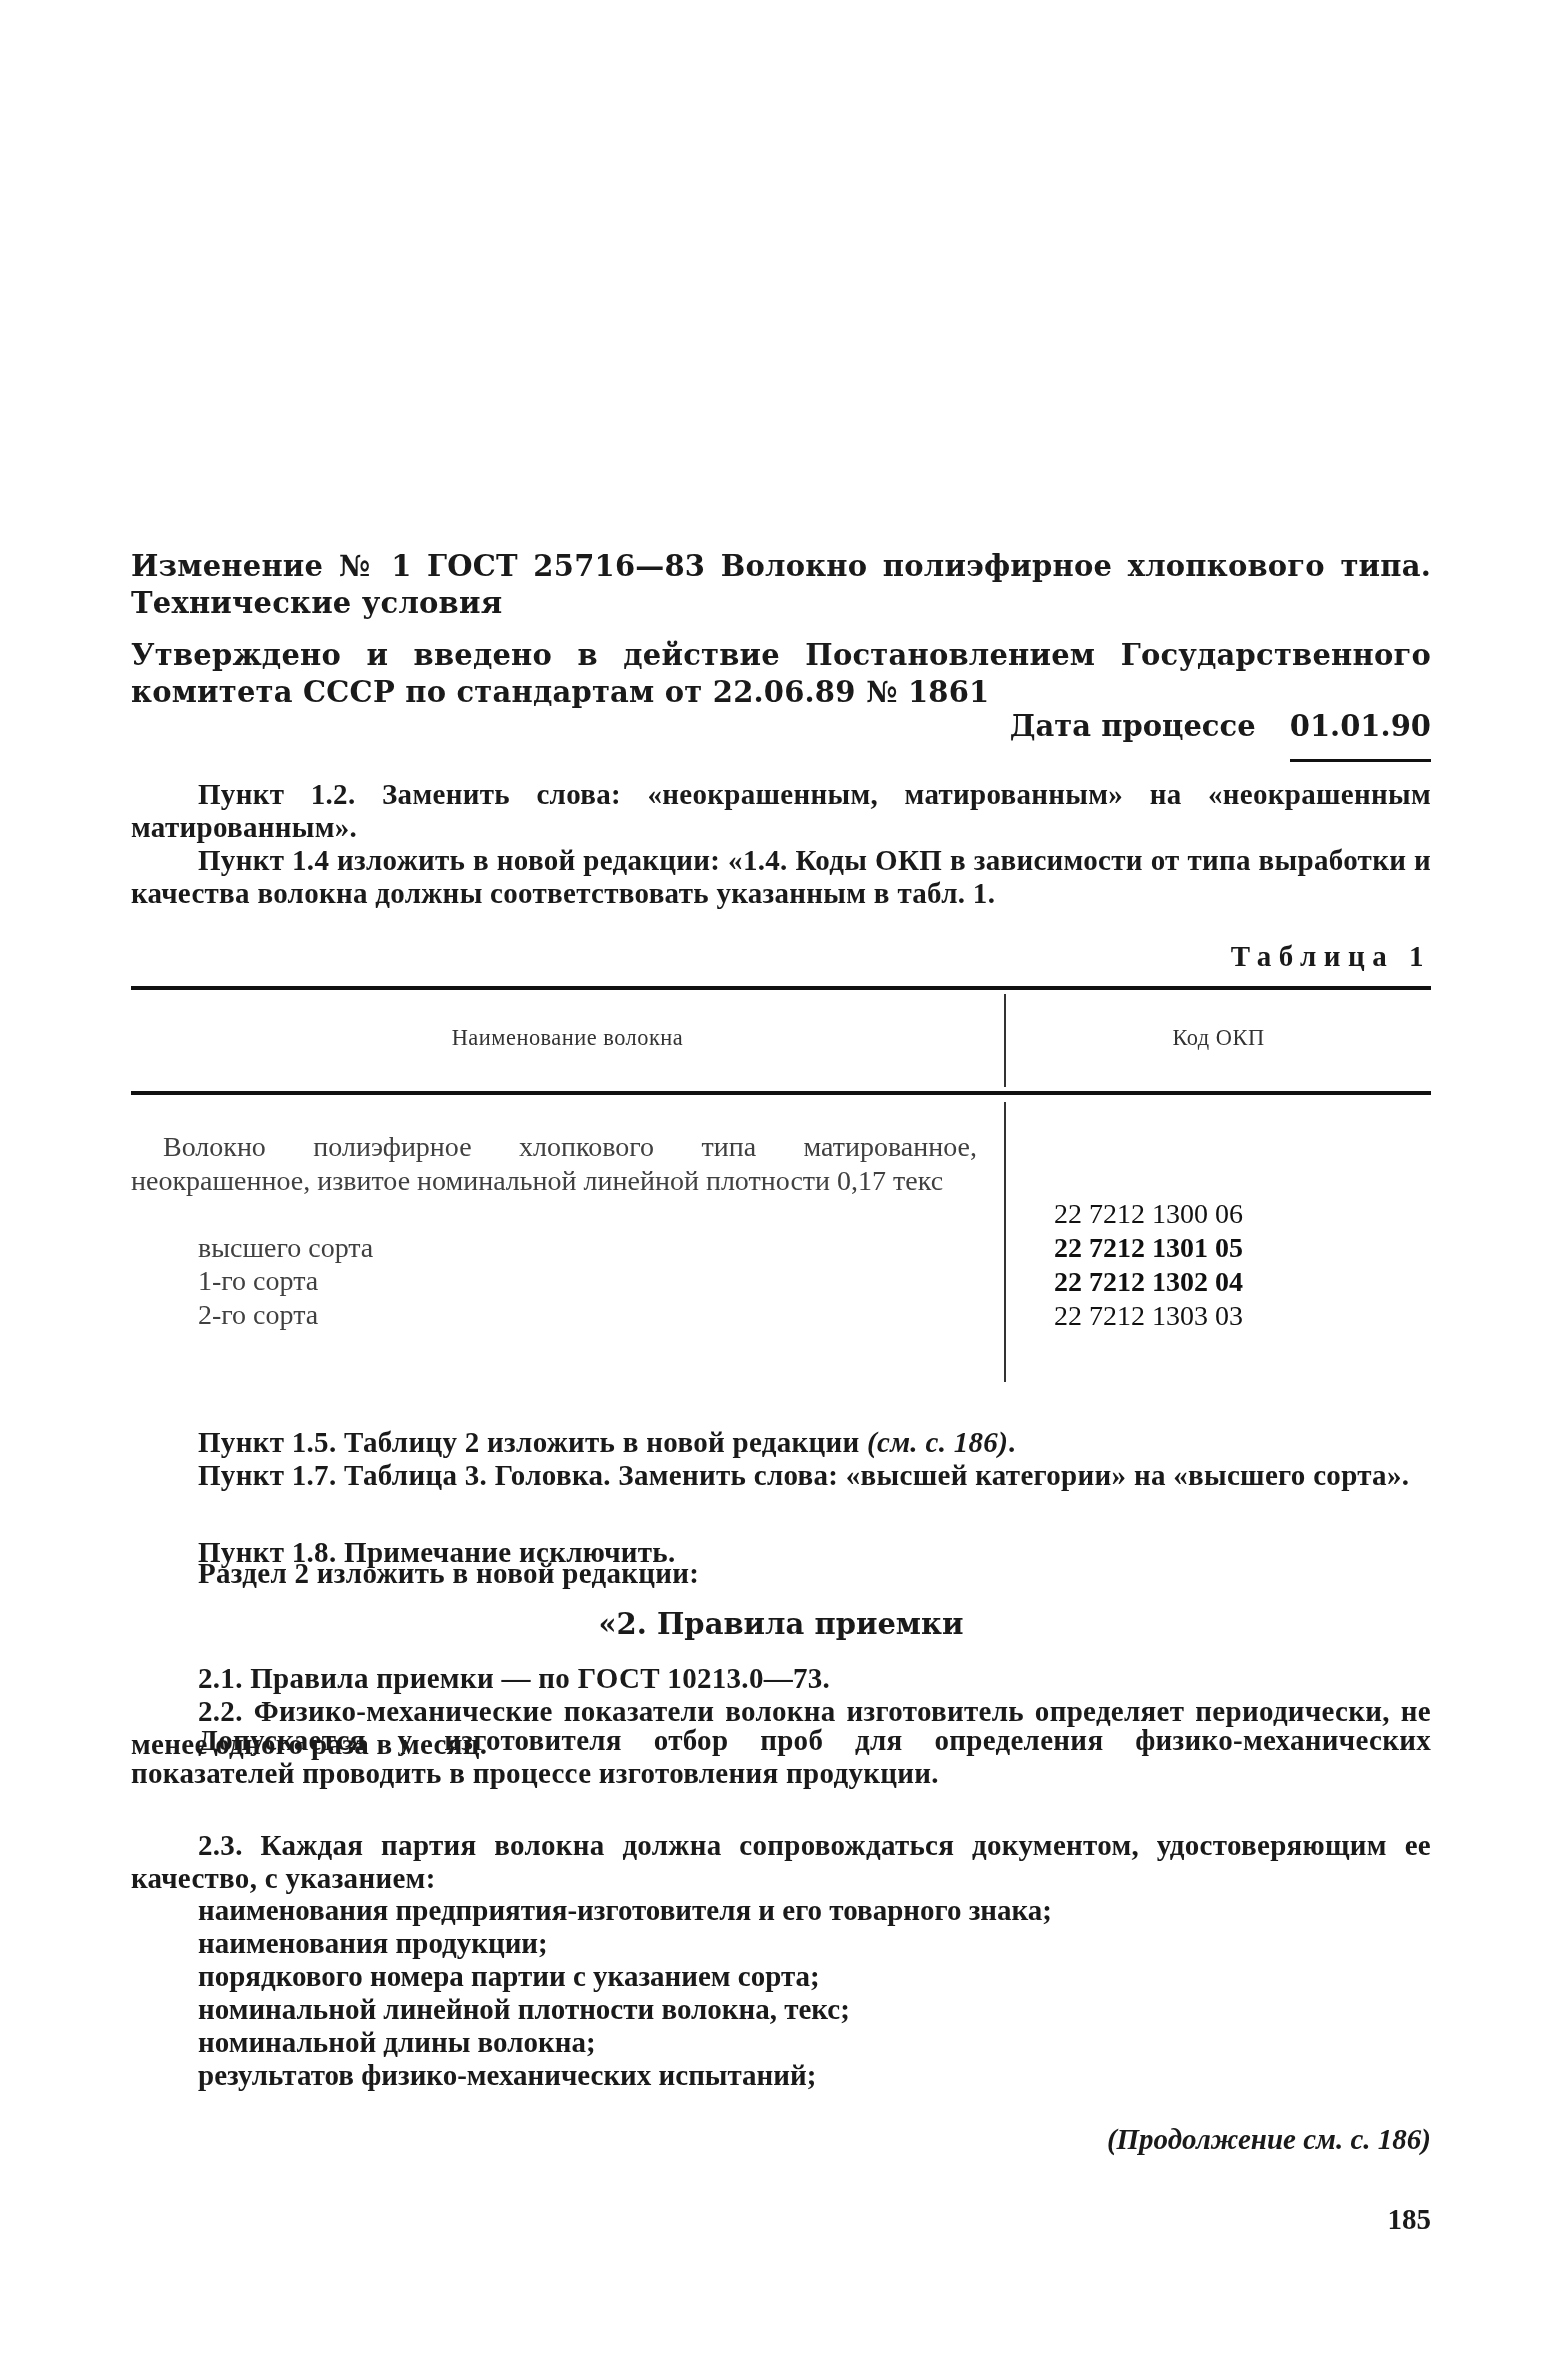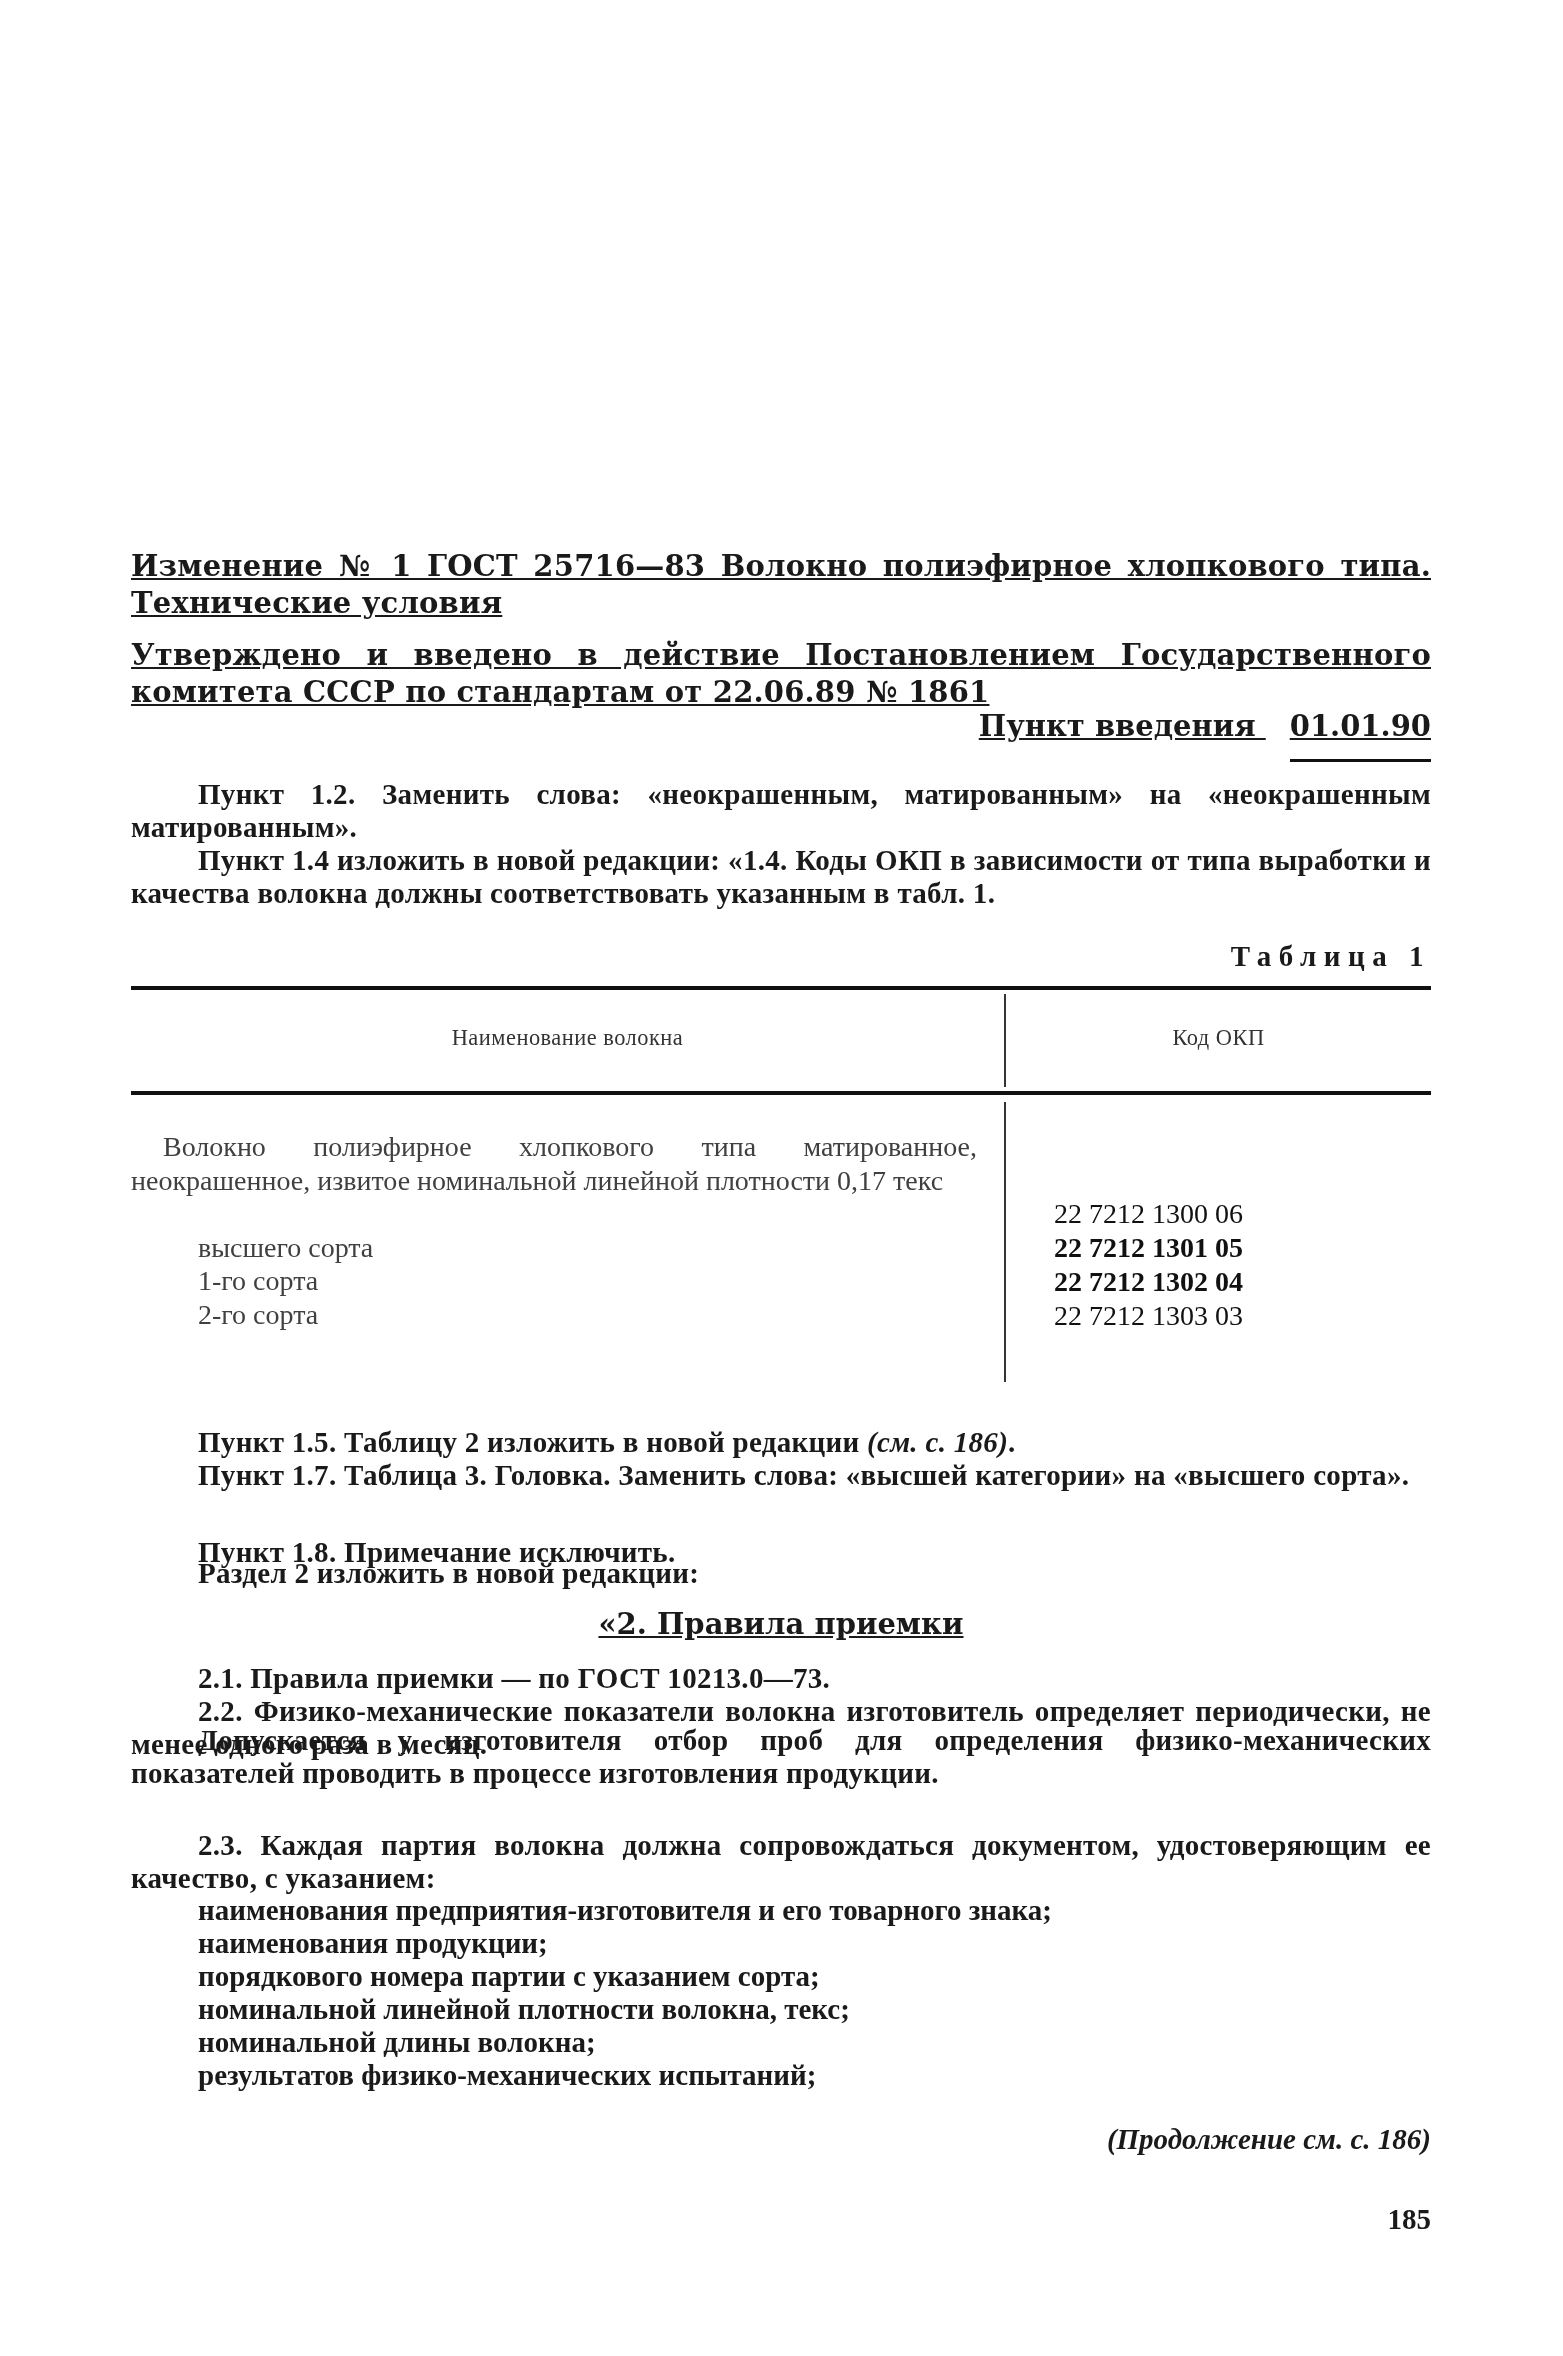--- a/index.html
+++ b/index.html
@@ -3,21 +3,21 @@
 <meta charset="utf-8">
 <style>
   html, body { margin: 0; padding: 0; background: #ffffff; }
   body {
     width: 1563px; height: 2357px; position: relative; overflow: hidden;
     font-family: "Liberation Serif", "DejaVu Serif", serif;
     color: #1a1a1a;
   }
   .page { position: absolute; left: 131px; top: 0; width: 1300px; }
   .abs { position: absolute; left: 0; width: 1300px; font-weight: bold; }
-  .bold { font-weight: bold; font-family: "DejaVu Serif", "Liberation Serif", serif; text-decoration: underline; }
+  .bold { font-weight: bold; font-family: "DejaVu Serif", "Liberation Serif", serif; }
   .heading {
     font-size: 29px; line-height: 37px; text-align: justify; letter-spacing: 0.2px;
   }
   .date-line { text-align: right; font-size: 29px; line-height: 37px; }
   .date-val { border-bottom: 3.7px solid #111; padding-bottom: 16px; margin-left: 24px; }
   .para {
     font-size: 29px; line-height: 33px; text-align: justify;
     text-indent: 67px; letter-spacing: 0.3px;
   }
   .line { font-size: 29px; line-height: 33px; white-space: nowrap; }
@@ -33,21 +33,21 @@
   .italic { font-style: italic; }
 </style>
 </head>
 <body>
 
 <div class="page">
 
   <div class="abs heading bold" style="top:548px;">Изменение № 1 ГОСТ 25716—83 Волокно полиэфирное хлопкового типа. Технические условия</div>
   <div class="abs heading bold" style="top:637px;">Утверждено и введено в действие Постановлением Государственного комитета СССР по стандартам от 22.06.89 № 1861</div>
   <div class="abs date-line bold" style="top:708px;">
-    <span>Пункт введения </span><span class="date-val">01.01.90</span>
+    <span>Дата процессе </span><span class="date-val">01.01.90</span>
   </div>
 
   <div class="abs para" style="top:778px;">Пункт 1.2. Заменить слова: «неокрашенным, матированным» на «неокрашенным матированным».</div>
   <div class="abs para" style="top:844px;">Пункт 1.4 изложить в новой редакции: «1.4. Коды ОКП в зависимости от типа выработки и качества волокна должны соответствовать указанным в табл. 1.</div>
 
   <div class="abs table-caption" style="top:940px;">Таблица 1</div>
 
   <div class="tbl-rule" style="top:986px;"></div>
   <div class="tbl-div" style="top:994px; height:93px;"></div>
   <div class="th center" style="top:1025px; left:0; width:873px;">Наименование волокна</div>

